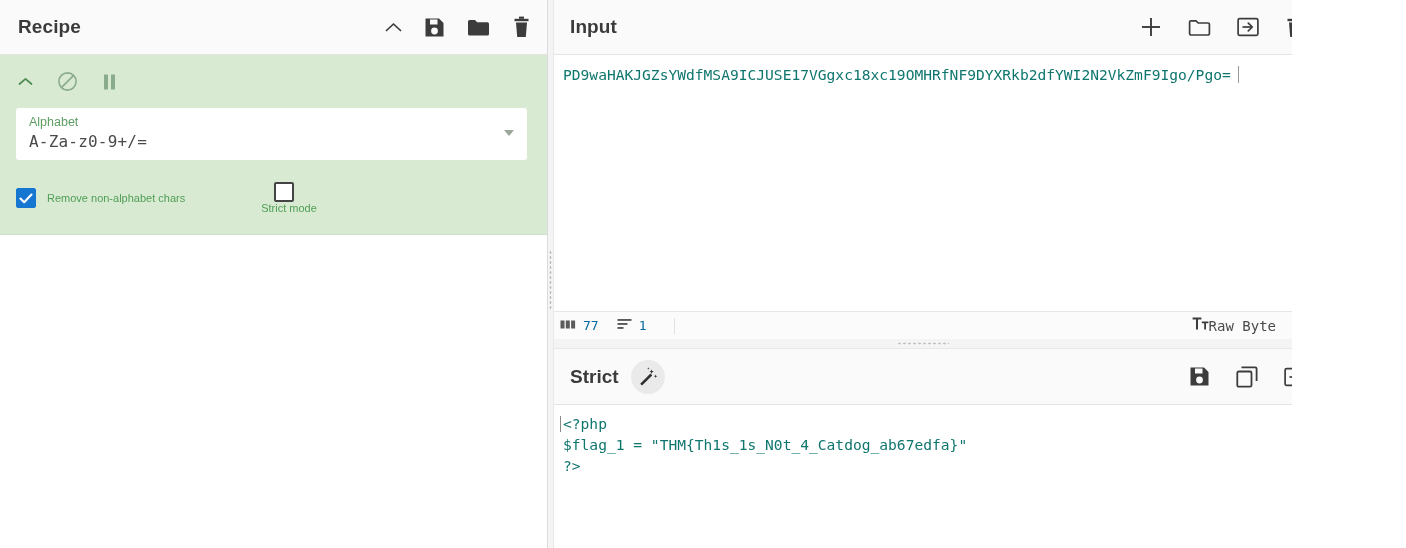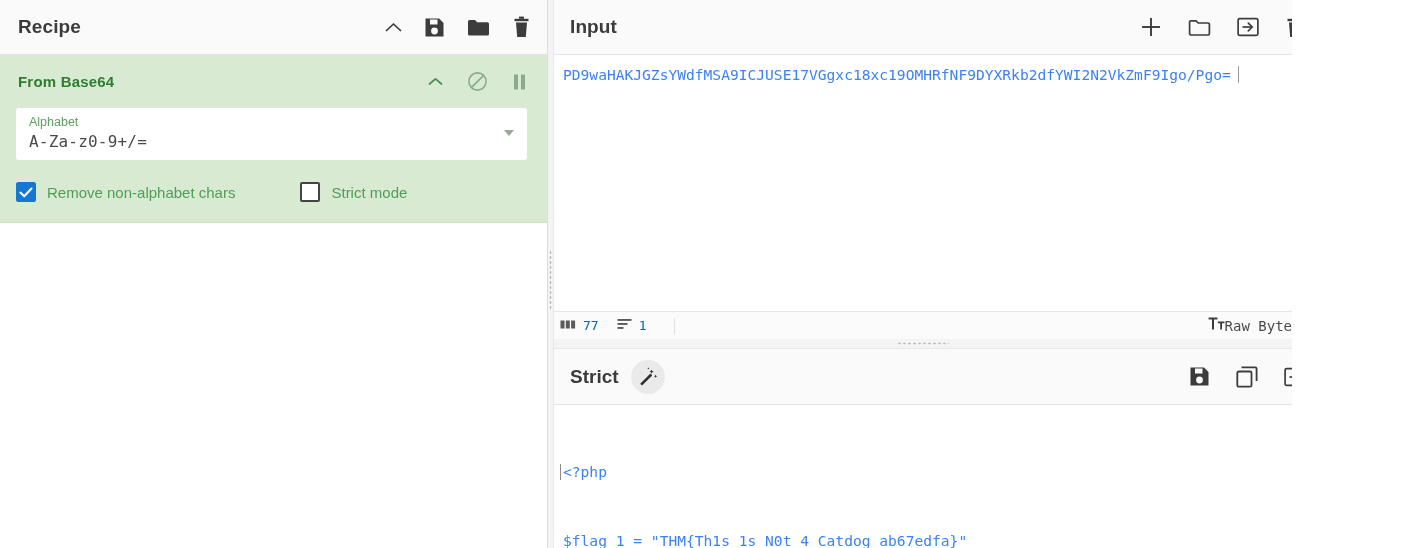--- a/index.html
+++ b/index.html
@@ -123,33 +123,33 @@
     display: flex;
     align-items: center;
     margin: 22px 0 0 0;
     padding-left: 16px;
   }
   .check-item {
     display: flex;
     align-items: center;
     cursor: pointer;
   }
-  .check-item.second { margin-left: 65px; }
+  .check-item.second { margin-left: 65px; flex-direction: column; }
   .cbox {
     width: 20px; height: 20px;
     border-radius: 2px;
     box-sizing: border-box;
     display:flex; align-items:center; justify-content:center;
     flex: 0 0 20px;
   }
   .cbox.checked { background: #1677d2; border: 1px solid #1677d2; }
   .cbox.unchecked { background: #ffffff; border: 2px solid #444444; }
   .cbox svg { display:block; }
   .check-label {
-    font-size: 15px;
+    font-size: 11px;
     color: #4f9e55;
     margin-left: 11px;
     white-space: nowrap;
   }
 
   
   .io-col {
     flex: 1 1 auto;
     height: 548px;
     position: relative;
@@ -201,24 +201,23 @@
     background: #ffffff;
     padding: 9px 0 0 9px;
     box-sizing: border-box;
     position: relative;
     overflow: hidden;
   }
   .mono-text {
     font-family: "DejaVu Sans Mono", "Liberation Mono", monospace;
     font-size: 14.6px;
     line-height: 21px;
-    color: #3b82f6;
+    color: #0f766e;
     white-space: pre;
     letter-spacing: 0px;
-    margin-top: 48px;
   }
   .text-cursor {
     display: inline-block;
     width: 1px;
     height: 17px;
     background: #9a9a9a;
     vertical-align: -3px;
     margin-left: 7px;
   }
 
@@ -246,21 +245,21 @@
     background: #e0e0e0;
     margin-left: 28px;
   }
   .st-val {
     font-family: "DejaVu Sans Mono", "Liberation Mono", monospace;
     font-size: 13px;
     color: #0369a1;
   }
   .st-right {
     position: absolute;
-    right: 0;
+    right: 16px;
     display: flex;
     align-items: center;
     padding-right: 0;
   }
   .st-right-label {
     font-family: "DejaVu Sans Mono", "Liberation Mono", monospace;
     font-size: 14px;
     color: #4a4a4a;
     white-space: nowrap;
   }
@@ -364,21 +363,20 @@
             <rect x="7" y="0.6" width="5" height="2.2" fill="#3c3c3c"></rect>
             <path d="M4 6.4 H15 L13.8 21 H5.2 Z" fill="#3c3c3c"></path>
           </svg>
         </span>
 
       </div>
     </div>
 
     <div class="operation">
       <div class="op-head">
-        <div class="op-name">From Base64</div>
         <div class="op-icons">
 
           <span class="op-icon">
             <svg width="15" height="9" viewBox="0 0 15 9">
                 <path d="M1.5 7 L7.5 1.8 L13.5 7" fill="none" stroke="#4e8a52" stroke-width="1.7" stroke-linecap="round" stroke-linejoin="round"></path>
               </svg>
           </span>
 
           <span class="op-icon">
             <svg width="21" height="21" viewBox="0 0 21 21">

